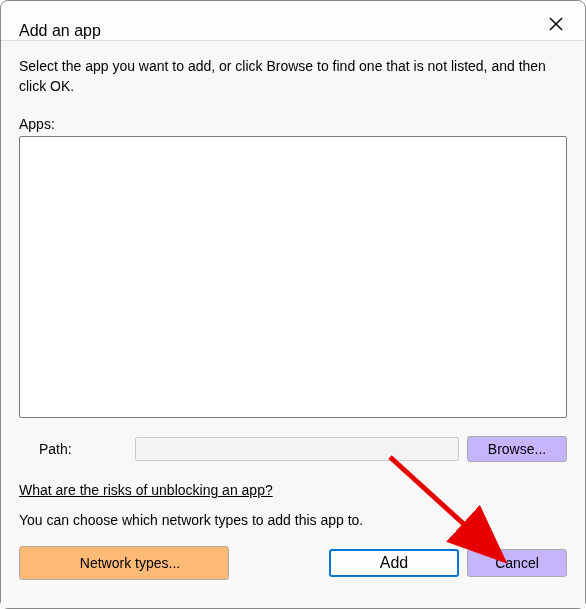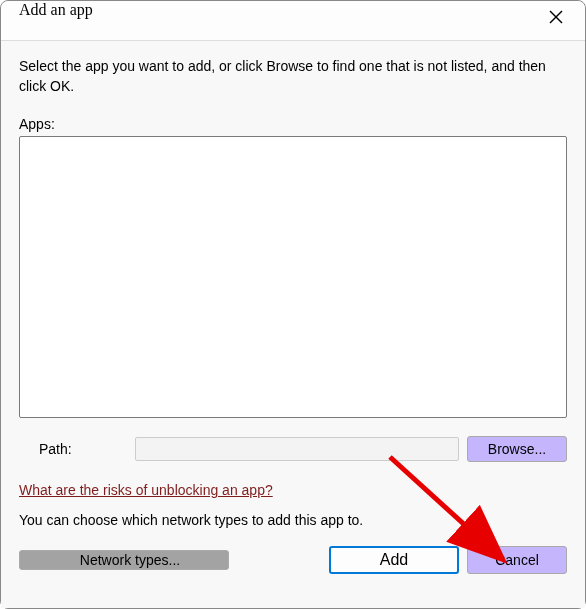--- a/index.html
+++ b/index.html
@@ -22,28 +22,27 @@
       background: #f8f8f8;
       border: 1px solid #888;
       border-radius: 8px;
       position: relative;
       display: flex;
       flex-direction: column;
     }
     .titlebar {
       height: 40px;
       display: flex;
-      align-items: flex-start;
+      align-items: flex-end;
       justify-content: space-between;
-      padding: 0 8px 8px 18px;
+      padding: 0 8px 0 18px;
       background: #fdfdfd;
       border-bottom: 1px solid #ddd;
       border-top-left-radius: 8px;
       border-top-right-radius: 8px;
-      font-family: Liberation Serif, serif;
     }
     .titlebar-title {
       font-size: 16px;
     }
     .close-btn {
       width: 42px;
       height: 32px;
       display: flex;
       align-items: center;
       justify-content: center;
@@ -99,40 +98,40 @@
     .browse-btn {
       width: 100px;
       height: 26px;
       background: #c4b5fd;
       border: 1px solid #aaa;
       border-radius: 3px;
       font-size: 14px;
       cursor: pointer;
     }
     .risk-link {
-      color: #7f1d1d;
+      color: #000000;
       text-decoration: underline;
       font-size: 14px;
       cursor: pointer;
       margin-bottom: 14px;
       display: inline-block;
     }
     .network-text {
       font-size: 14px;
       margin-bottom: 18px;
     }
     .footer-row {
       display: flex;
       gap: 8px;
       align-items: center;
     }
     .network-types-btn {
       width: 210px;
-      height: 20px;
-      background: #a3a3a3;
+      height: 34px;
+      background: #fdba74;
       border: 1px solid #aaa;
       border-radius: 3px;
       font-size: 14px;
       cursor: pointer;
       padding-left: 12px;
     }
     .spacer {
       flex: 1;
     }
     .add-btn {

